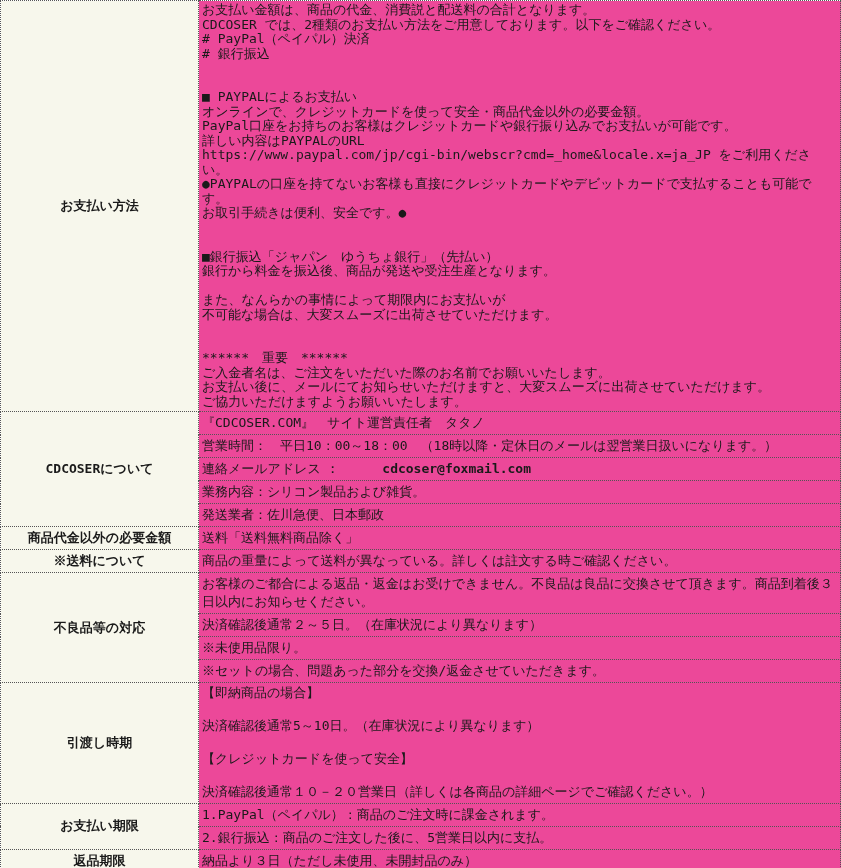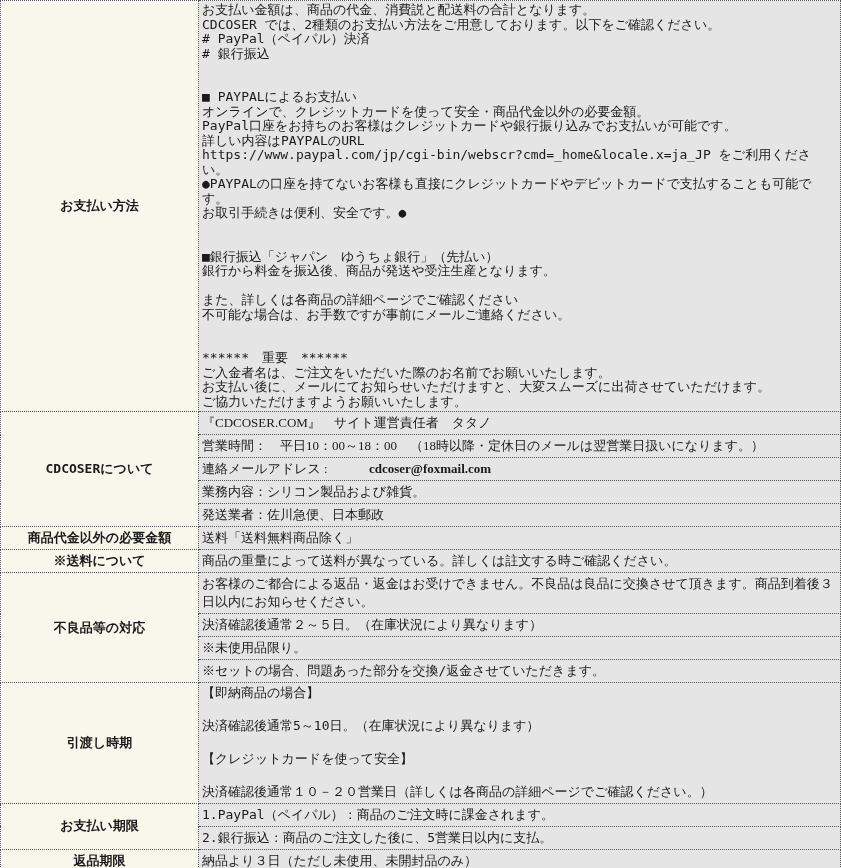--- a/index.html
+++ b/index.html
@@ -29,33 +29,33 @@
     font-size:13px;
   }
   table.info-table th{
     width:198px;
     background:#f7f7ec;
     font-weight:bold;
     text-align:center;
     padding:2px;
   }
   table.info-table td{
-    background:#e5e5e5;
+    background:#ec4899;
     text-align:left;
     padding:2px 3px;
   }
   .lines .line{
     line-height:14.5px;
     min-height:14.5px;
     white-space:normal;
     word-break:break-all;
   }
   td.cell-top{vertical-align:top;}
   .lines.wide .line{line-height:16.5px;min-height:16.5px;}
-  td.pad-lg{padding:5px 3px;font-family:Liberation Serif, serif;}
+  td.pad-lg{padding:5px 3px;}
   td.pad-md{padding:4px 3px;}
   td.pad-sm{padding:1px 3px;}
   td.pad-xs{padding:2px 3px;margin-left:24px;}
   .email{font-weight:bold;margin-left:38px;}
 </style>
 </head>
 <body>
 
 <div class="page">
   <table class="info-table">
@@ -76,22 +76,22 @@
               <div class="line">PayPal口座をお持ちのお客様はクレジットカードや銀行振り込みでお支払いが可能です。</div>
               <div class="line">詳しい内容はPAYPALのURL</div>
               <div class="line">https://www.paypal.com/jp/cgi-bin/webscr?cmd=_home&amp;locale.x=ja_JP をご利用ください。</div>
               <div class="line">●PAYPALの口座を持てないお客様も直接にクレジットカードやデビットカードで支払することも可能です。</div>
               <div class="line">お取引手続きは便利、安全です。●</div>
               <div class="line">&nbsp;</div>
               <div class="line">&nbsp;</div>
               <div class="line">■銀行振込「ジャパン　ゆうちょ銀行」（先払い）</div>
               <div class="line">銀行から料金を振込後、商品が発送や受注生産となります。</div>
               <div class="line">&nbsp;</div>
-              <div class="line">また、詳しくは各商品の詳細ページでご確認ください</div>
-              <div class="line">不可能な場合は、お手数ですが事前にメールご連絡ください。</div>
+              <div class="line">また、なんらかの事情によって期限内にお支払いが</div>
+              <div class="line">不可能な場合は、大変スムーズに出荷させていただけます。</div>
               <div class="line">&nbsp;</div>
               <div class="line">&nbsp;</div>
               <div class="line">******　重要　******</div>
               <div class="line">ご入金者名は、ご注文をいただいた際のお名前でお願いいたします。</div>
               <div class="line">お支払い後に、メールにてお知らせいただけますと、大変スムーズに出荷させていただけます。</div>
               <div class="line">ご協力いただけますようお願いいたします。</div>
             </div>
       </td>
     </tr>
 

